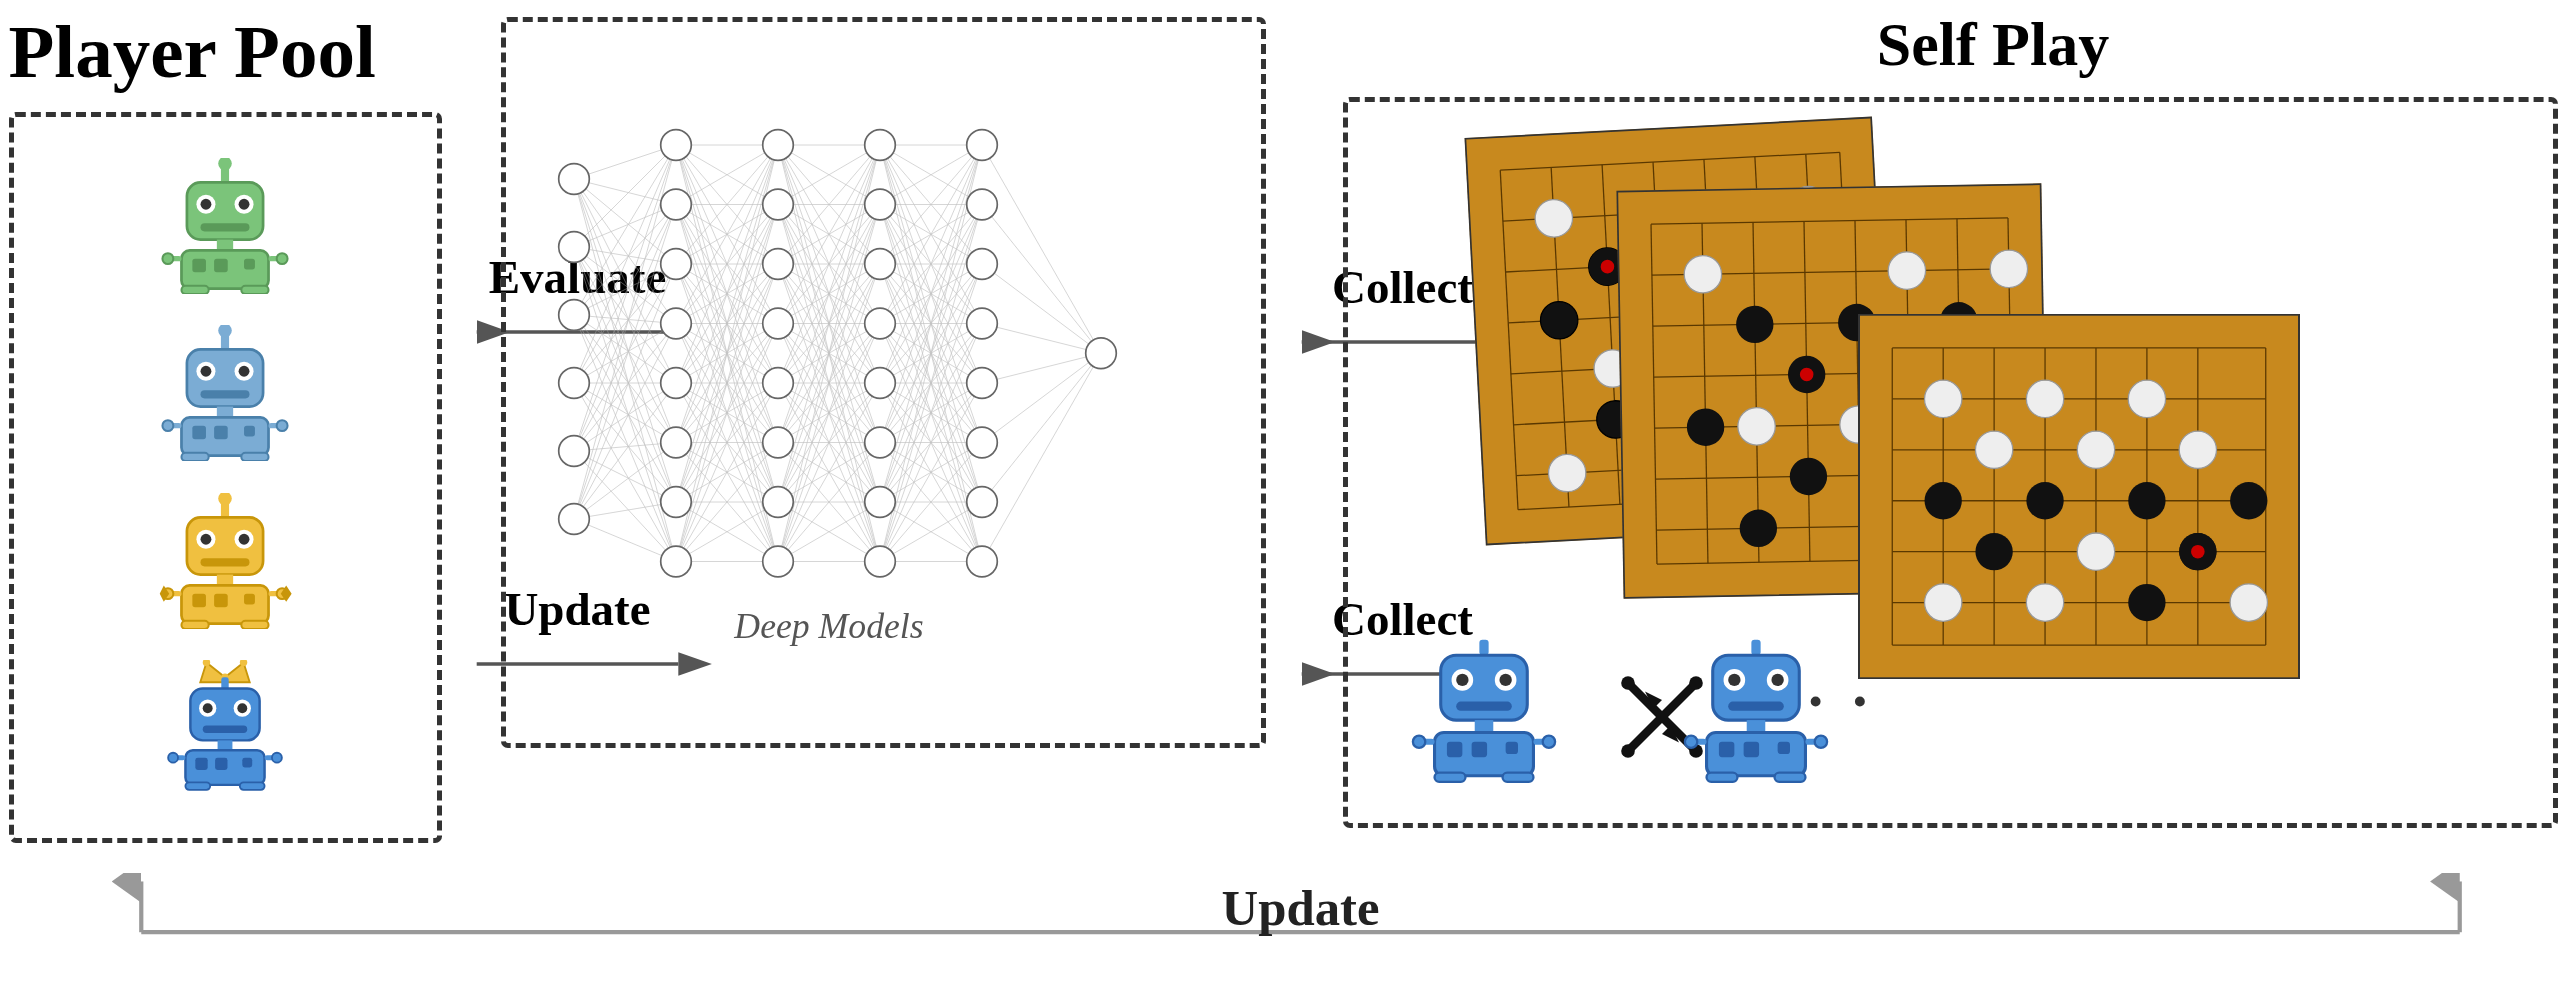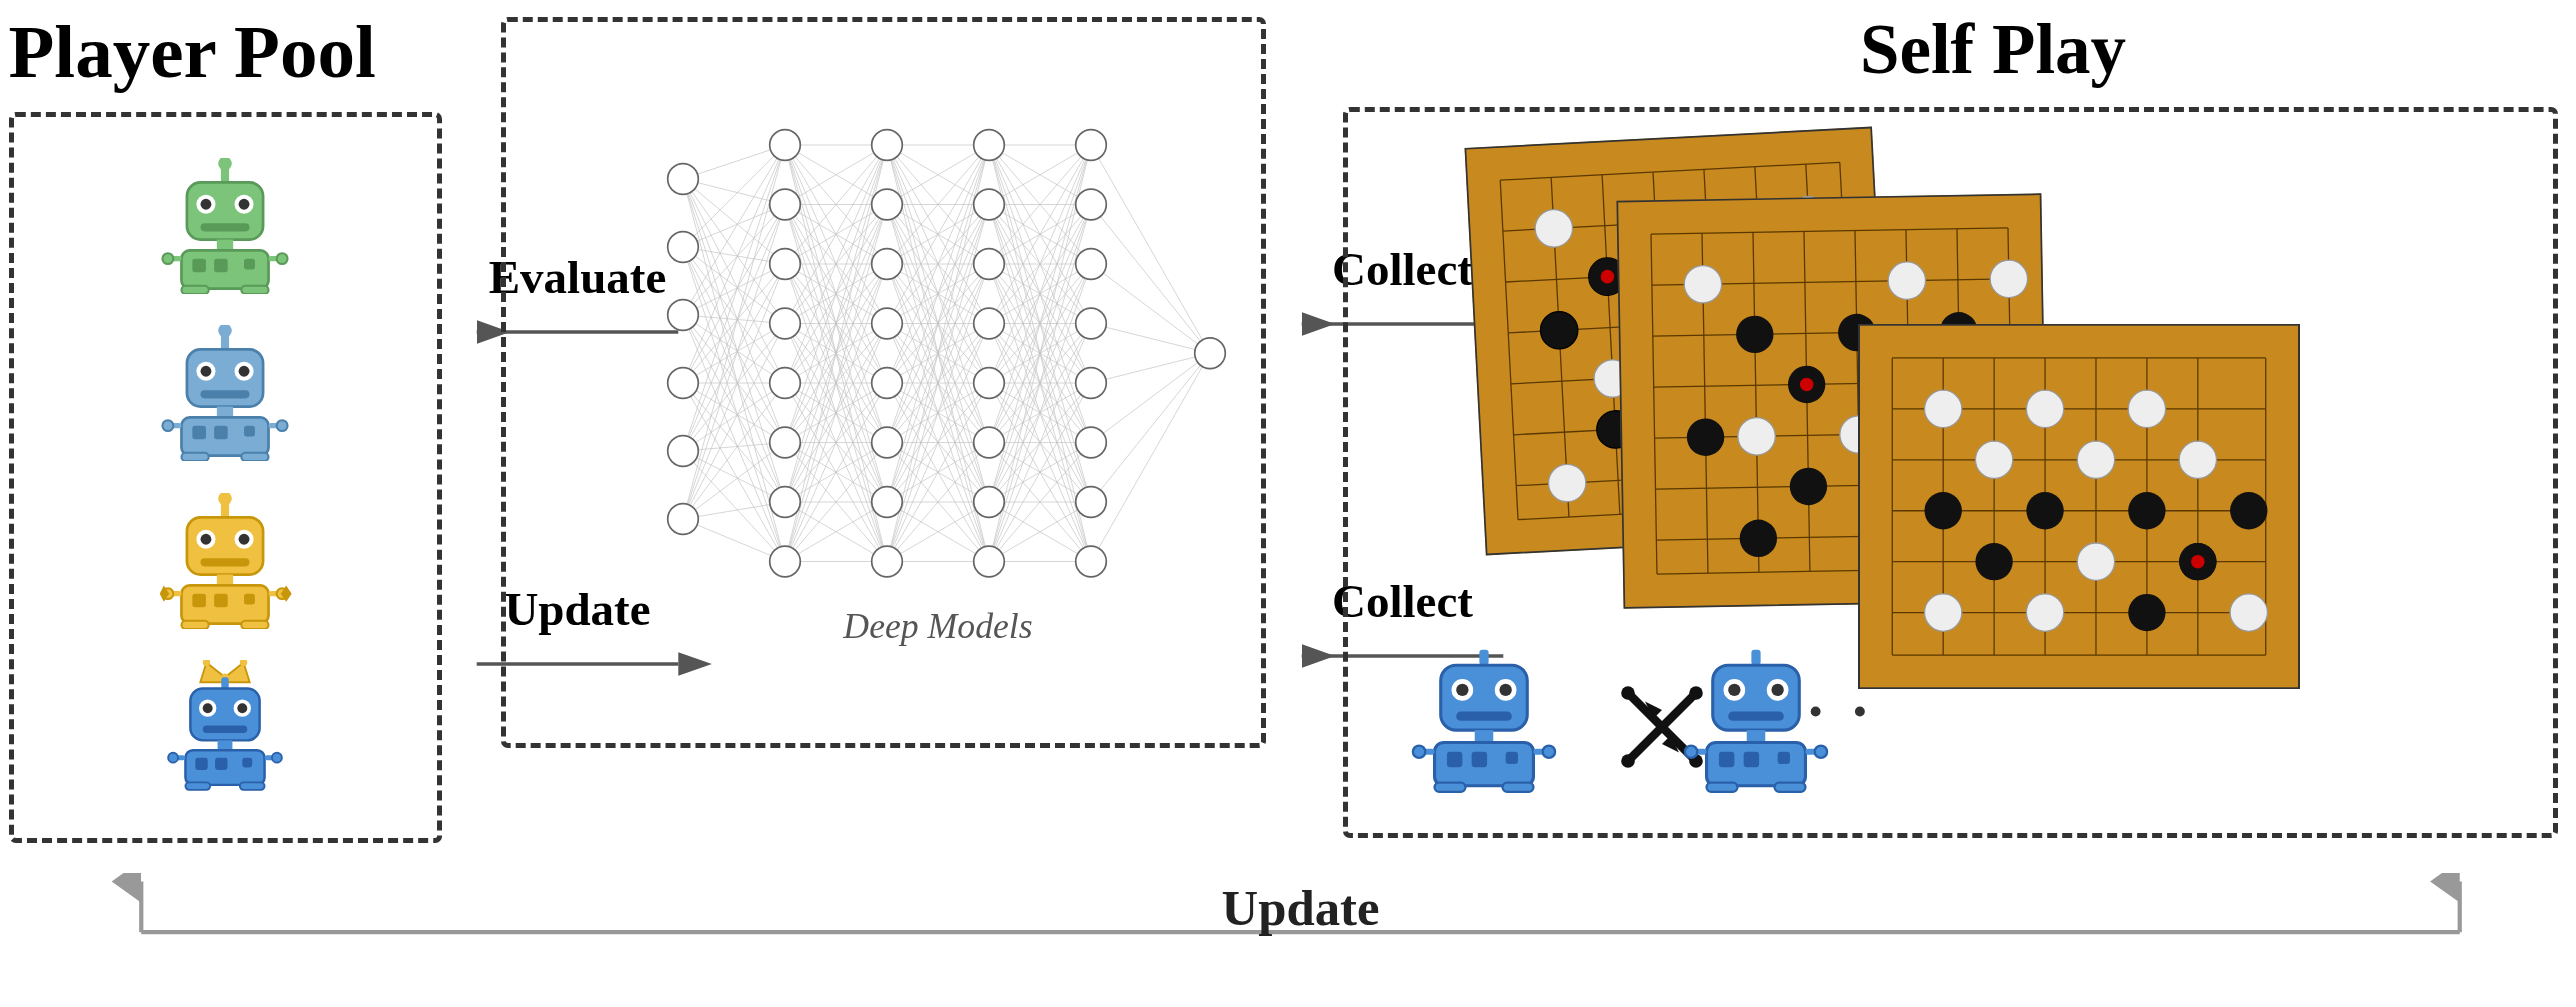--- a/index.html
+++ b/index.html
@@ -61,21 +61,21 @@
       width: 765px;
     }
 
     .training-box {
       border: 5.1px dashed #333;
       border-radius: 6.8px;
       width: 765px;
       height: 731px;
       display: flex;
       flex-direction: column;
-      align-items: flex-end;
+      align-items: flex-start;
       justify-content: center;
       margin-top: 8.5px;
       position: relative;
     }
 
     
     .arrow-label {
       font-size: 47px;
       font-weight: 900;
     }
@@ -602,21 +602,21 @@
 
       <g fill="white" stroke="#666" stroke-width="2">
         <circle cx="700" cy="305" r="18"></circle>
       </g>
 
       <text x="380" y="640" text-anchor="middle" font-style="italic" font-size="42" fill="#555" font-family="Times New Roman, serif">Deep Models</text>
     </svg>
   </div>
 </div>
 
-<div style="position:absolute; left:1275px; top:128px; width:255px; height:663px; display:flex; flex-direction:column; justify-content:space-around; align-items:center;">
+<div style="position:absolute; left:1275px; top:146px; width:255px; height:663px; display:flex; flex-direction:column; justify-content:space-around; align-items:center;">
 
   <div class="arrow-row">
     <div class="arrow-label">Collect</div>
     <svg width="221" height="42" viewBox="0 0 260 50" class="svg-arrow">
       <defs>
         <marker id="arrowhead-left2" markerWidth="10" markerHeight="7" refX="10" refY="3.5" orient="auto">
           <polygon points="10 0, 0 3.5, 10 7" fill="#555"></polygon>
         </marker>
       </defs>
       <line x1="250" y1="25" x2="10" y2="25" stroke="#555" stroke-width="4" marker-end="url(#arrowhead-left2)"></line>
@@ -630,21 +630,21 @@
         <marker id="arrowhead-left3" markerWidth="10" markerHeight="7" refX="10" refY="3.5" orient="auto">
           <polygon points="10 0, 0 3.5, 10 7" fill="#555"></polygon>
         </marker>
       </defs>
       <line x1="250" y1="25" x2="10" y2="25" stroke="#555" stroke-width="4" marker-end="url(#arrowhead-left3)"></line>
     </svg>
   </div>
 </div>
 
 <div class="selfplay-section">
-  <div class="section-title" style="font-size:71px; padding-left:85px;">Self Play</div>
+  <div class="section-title" style="font-size:62px; padding-left:85px;">Self Play</div>
   <div class="selfplay-box">
 
     <div style="position:absolute; top:25.5px; left:127px; transform:rotate(-3deg);">
       <svg width="408" height="408" viewBox="0 0 480 480">
         <rect width="480" height="480" fill="#c8891e" stroke="#333" stroke-width="4"></rect>
 
         <g stroke="#5a3800" stroke-width="1.5">
 
           <line x1="40" y1="40" x2="40" y2="440"></line>
           <line x1="100" y1="40" x2="100" y2="440"></line>

